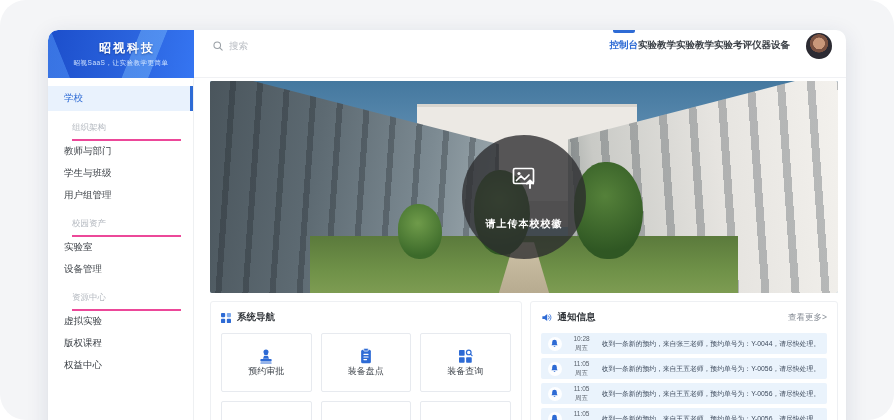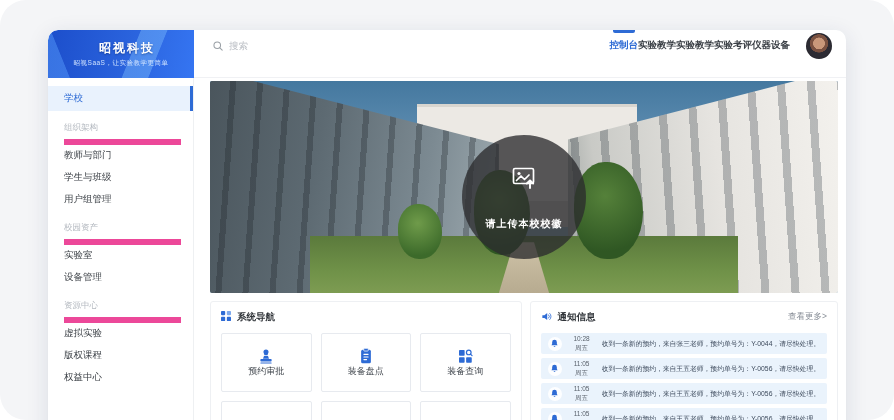--- a/index.html
+++ b/index.html
@@ -20,22 +20,22 @@
     display:flex; flex-direction:column; align-items:center; justify-content:center; gap:2px; }
   .logo-title { color:#fff; font-size:12px; font-weight:bold; letter-spacing:2px;
     text-shadow:0 1px 2px rgba(0,30,90,.45);padding-left:12px; }
   .logo-tag { color:#cfe2ff; font-size:6.5px; letter-spacing:.5px; }
 
   
   .sidebar { grid-column:1; grid-row:2; border-right:1px solid #eef0f2; padding-top:8px; overflow:hidden; }
   .side-item { font-size:9.5px; color:#3a3f45; padding:4px 0 5px 16px; cursor:pointer; white-space:nowrap; }
   .side-item.active { background:#e9f2fd; color:#2e6bd5; border-right:3px solid #2e6bd5;
     padding-top:6px; padding-bottom:6px; margin-bottom:2px; }
-  .side-heading { font-size:8.5px; color:#b3b8bf; margin:11px 12px 0 16px; padding-bottom:5px;
-    border-bottom:6px solid #ec4899; white-space:nowrap; }
+  .side-heading { font-size:8.5px; color:#b3b8bf; margin:11px 12px 0 24px; padding-bottom:5px;
+    border-bottom:2px solid #ec4899; white-space:nowrap; }
 
   
   .header { grid-column:2; grid-row:1; display:flex; align-items:center; padding:0 14px 16px 18px;
     border-bottom:1px solid #f0f1f4; position:relative; }
   .search { display:flex; align-items:center; gap:5px; }
   .search input { border:none; outline:none; font-size:9.5px; width:110px; color:#555;
     font-family:inherit; background:transparent; }
   .search input::placeholder { color:#b9bdc3; }
   .topnav { margin-left:auto; display:flex; align-items:flex-end; height:100%; }
   .topnav-item { position:relative; display:flex; align-items:center; height:100%;
@@ -77,21 +77,21 @@
   .upload { position:absolute; left:50%; top:calc(50% + 10px); transform:translate(-50%,-50%);
     width:124px; height:124px; border-radius:50%; background:rgba(44,44,46,.78);
     display:flex; flex-direction:column; align-items:center; justify-content:center; gap:25px; cursor:pointer; }
   .upload-text { color:#fff; font-size:10px; font-weight:bold; letter-spacing:1px; }
 
   
   .panels { display:flex; gap:8px; margin-top:8px; }
   .panel { background:#fff; border:1px solid #eef0f3; border-radius:3px; padding:9px 10px; }
   .panel-left { width:332px; }
   .panel-right { flex:1; }
-  .panel-head { display:flex; gap:6px; margin-bottom:9px; }
+  .panel-head { display:flex; align-items:center; gap:6px; margin-bottom:9px; }
   .panel-title { font-size:9.5px; font-weight:bold; color:#2f3338; }
   .more-link { margin-left:auto; font-size:8.5px; color:#8a9099; cursor:pointer; text-decoration:none; }
 
   .tiles { display:grid; grid-template-columns:repeat(3,1fr); gap:9px; }
   .tile { border:1px solid #e7eaef; border-radius:2px; height:59px; display:flex; flex-direction:column;
     align-items:center; justify-content:center; cursor:pointer; }
   .tile-label { font-size:9px; color:#3d434a; }
   .tile.partial { height:59px; }
 
   .notif-row { display:flex; align-items:center; gap:7px; background:#eaf3fc; border-radius:2px;

